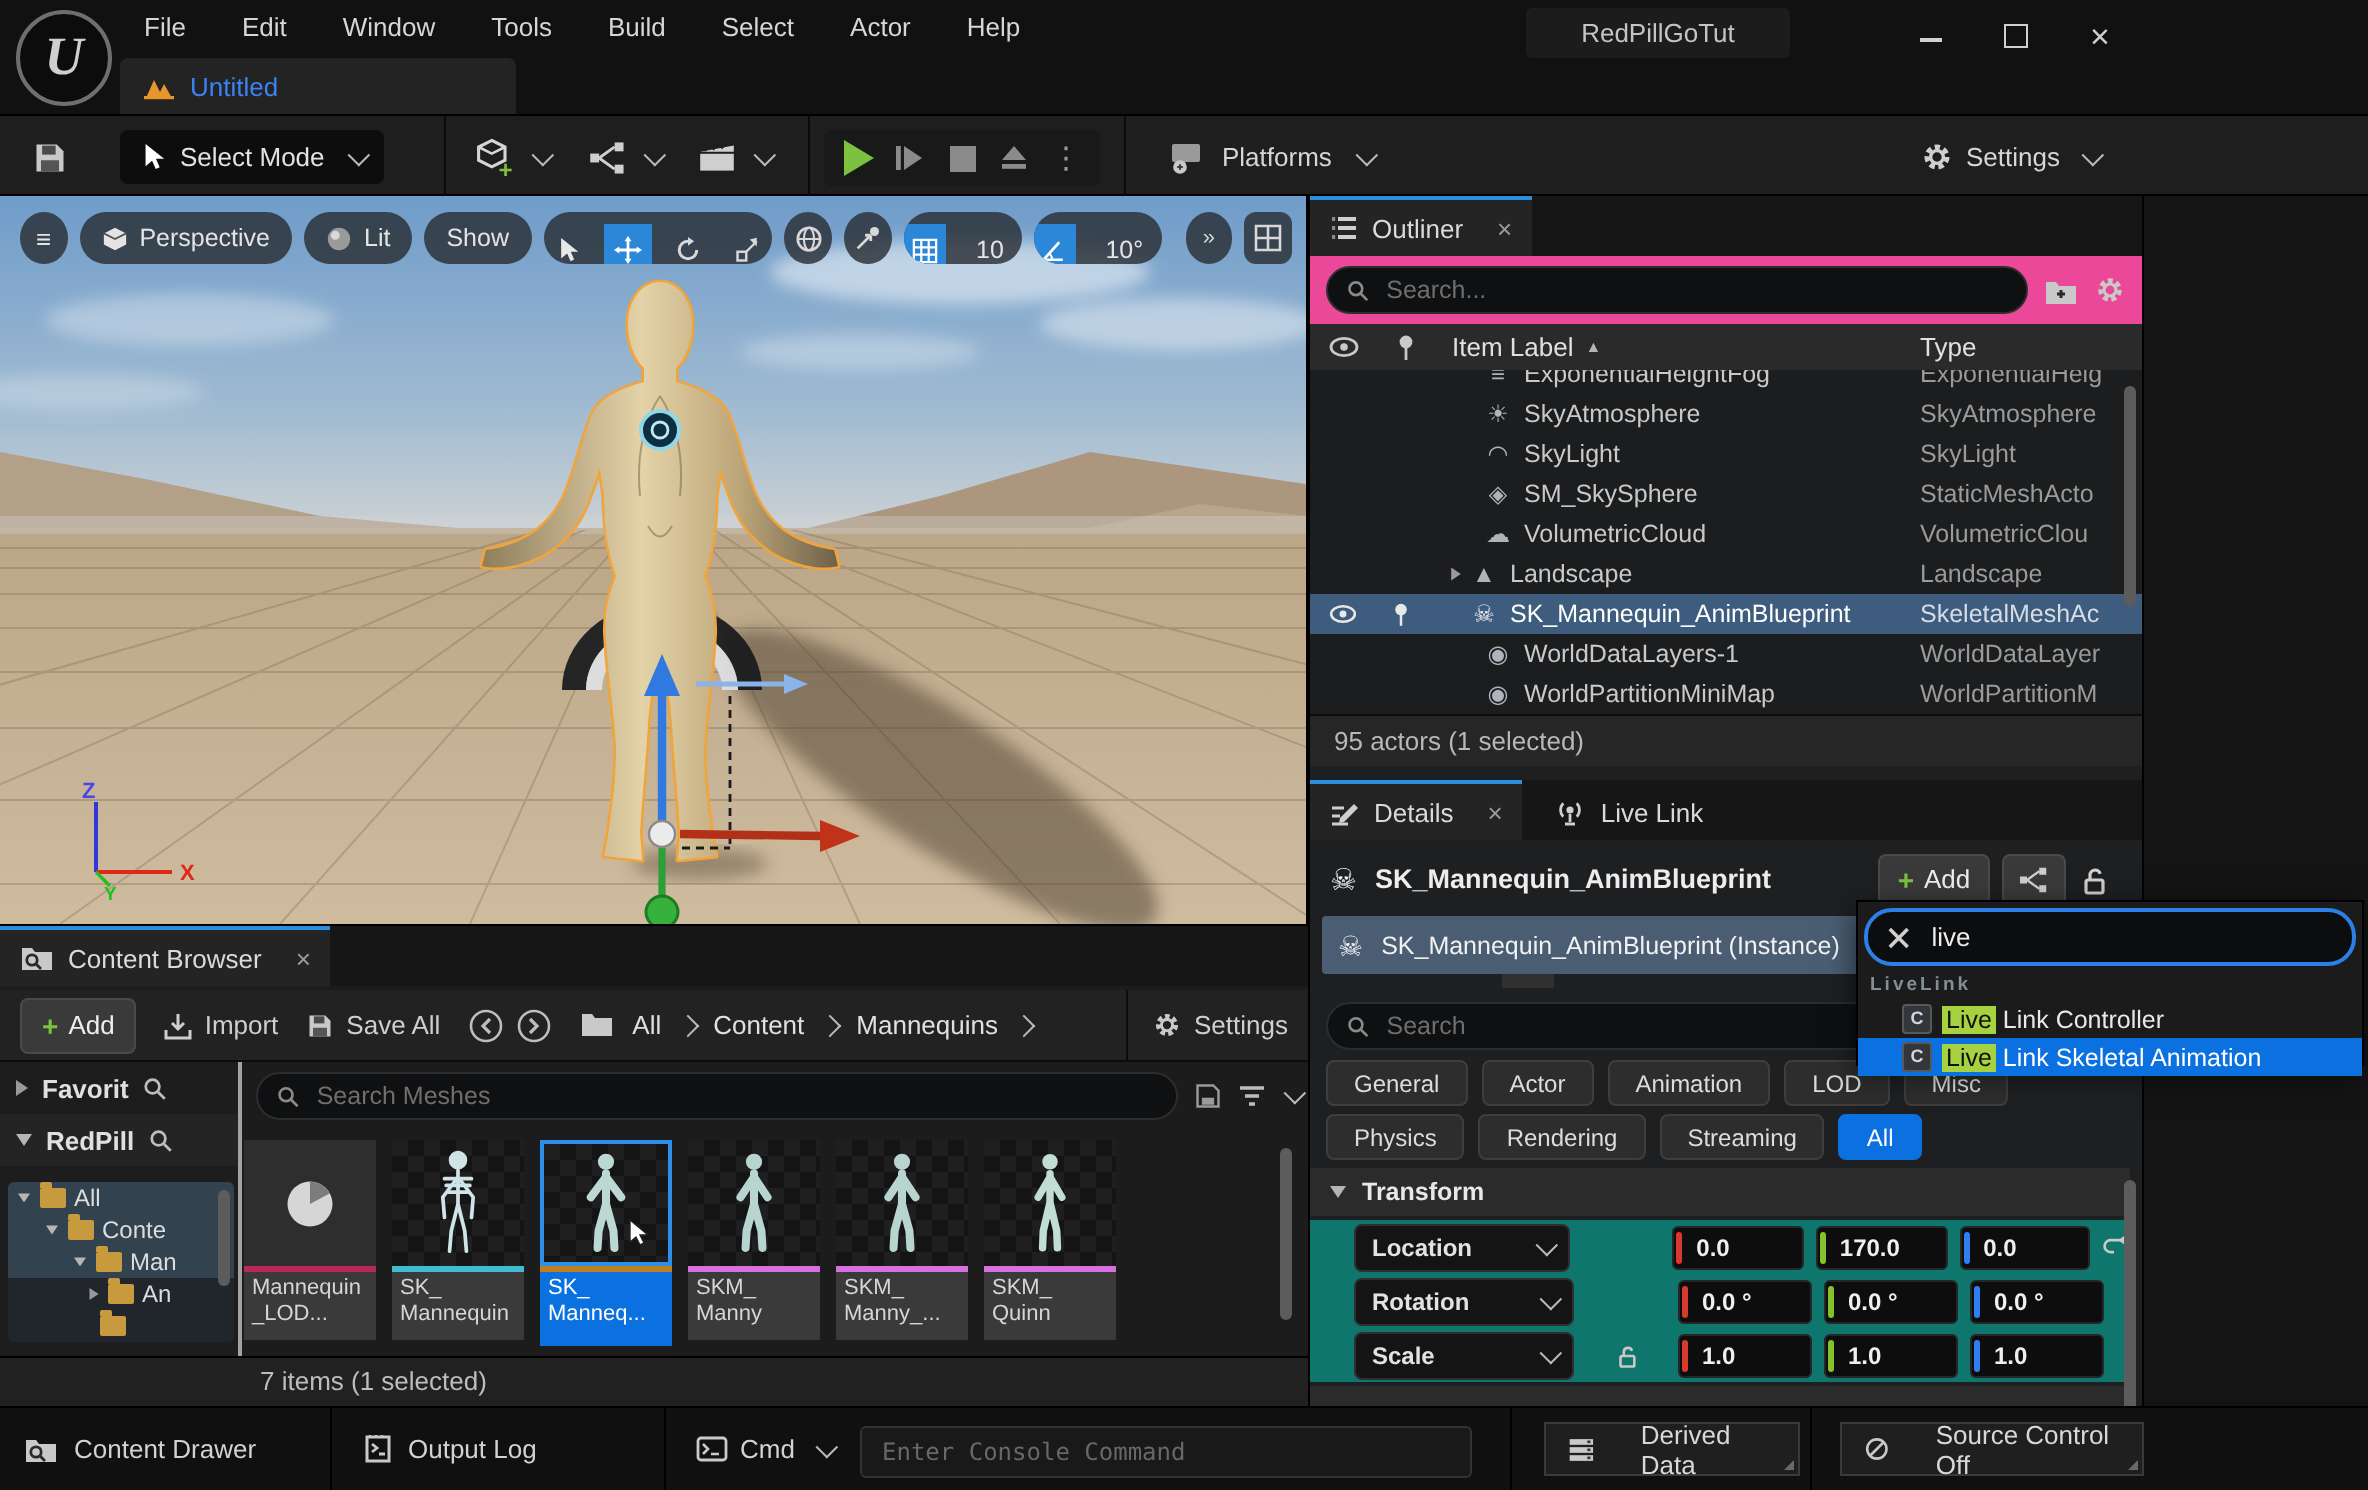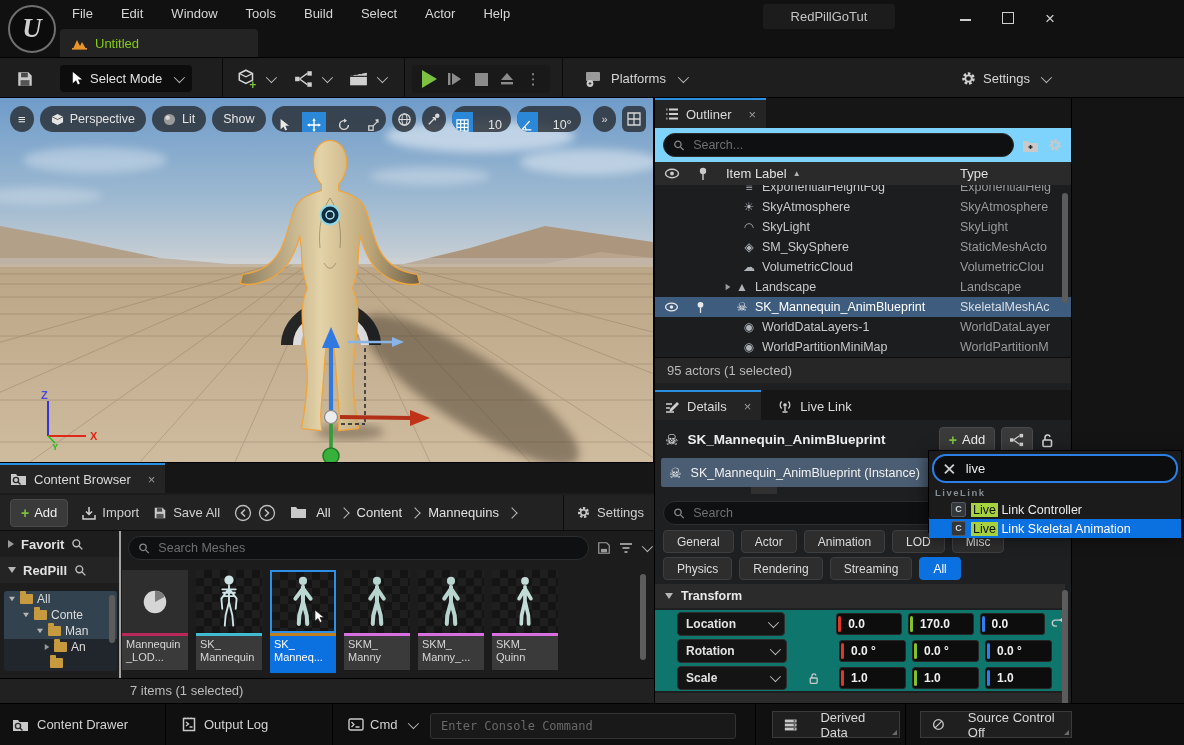--- a/index.html
+++ b/index.html
@@ -43,21 +43,21 @@
   .pill.grp{padding:0;overflow:hidden;}
   .seg{height:26px;width:27px;display:flex;align-items:center;justify-content:center;margin-top:12px;}
   .seg.on{background:#2b87d8;}
   .seg.txt{width:auto;padding:0 9px;}
   
   #rpanel{left:654px;top:98px;width:416px;height:605px;background:#1d1f21;border-left:1px solid #000;overflow:hidden;}
   .tabrow{height:30px;background:#161616;display:flex;align-items:flex-end;}
   .tab{height:28px;display:flex;align-items:center;gap:7px;padding:0 10px;color:#dadada;}
   .tab.active{background:#242424;border-top:2px solid #2b8fe0;}
   .tab .x{color:#9a9a9a;font-size:13px;margin-left:10px;}
-  #outl-search{left:0;top:30px;width:416px;height:34px;background:#7dd3fc;padding:0 8px;gap:8px;box-sizing:border-box;}
+  #outl-search{left:0;top:30px;width:416px;height:34px;background:#ec4899;padding:0 8px;gap:8px;box-sizing:border-box;}
   .srch{flex:1;height:22px;background:#0e1012;border:1px solid #2d2d2d;border-radius:12px;display:flex;align-items:center;gap:6px;padding:0 9px;}
   .srch input{background:transparent;border:0;outline:none;color:#e4e4e4;font:12.5px "Liberation Sans",sans-serif;width:100%;}
   .srch input::placeholder{color:#6f6f6f;}
   #outl-head{left:0;top:64px;width:416px;height:23px;background:#2a2a2a;color:#e0e0e0;}
   #outl-rows{left:0;top:87px;width:416px;height:172px;background:#1b1d1f;overflow:hidden;}
   .orow{height:20px;display:flex;align-items:center;font-size:12.5px;color:#c9c9c9;}
   .orow .lbl{margin-left:4px;}
   .orow .icn{width:18px;text-align:center;color:#aeb4b9;font-size:12px;}
   .orow .typ{position:absolute;left:305px;width:104px;color:#9a9a9a;white-space:nowrap;overflow:hidden;}
   .orow.sel{background:#3e5c7d;color:#fff;}
@@ -145,21 +145,21 @@
     </div>
     <div id="wintitle" class="abs">RedPillGoTut</div>
     <div class="abs winbtn" style="left:947px;"><span id="min-bar"></span></div>
     <div class="abs winbtn" style="left:990px;"><span id="max-box"></span></div>
     <div class="abs winbtn" style="left:1032px;font-size:17px;">×</div>
     <div id="leveltab" class="abs row">
       <svg class="ic" width="15" height="13" viewBox="0 0 15 13">
           <polygon points="1,12 5,3 8,9 10,5 14,12" fill="#e8952d"></polygon>
           <rect x="0" y="11" width="15" height="1.6" fill="#e8952d"></rect>
         </svg>
-      <span style="color:#84cc16;">Untitled</span>
+      <span style="color:#3b82f6;">Untitled</span>
     </div>
   </div>
 
   <div id="toolbar" class="abs">
     <div class="abs row tb-ic" style="left:12px;">
       <svg class="ic" width="18" height="18" viewBox="0 0 16 16">
           <path d="M2,2 h9 l3,3 v9 H2 Z" fill="#c9c9c9"></path>
           <rect x="4.5" y="2.5" width="6" height="4" fill="#4a4a4a"></rect>
           <rect x="4" y="9" width="8" height="5" fill="#555"></rect>
         </svg>

